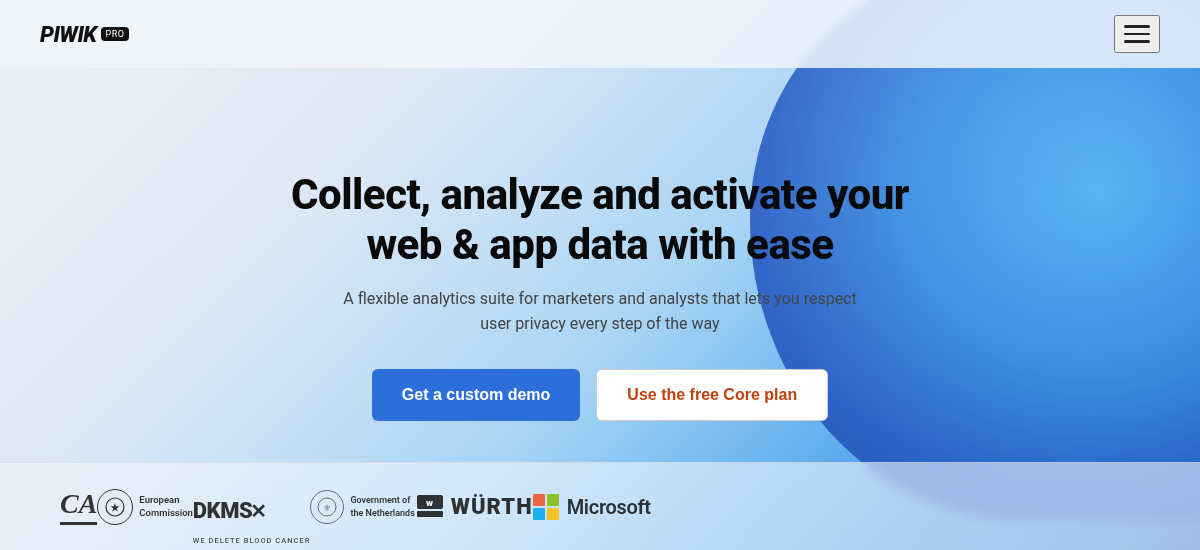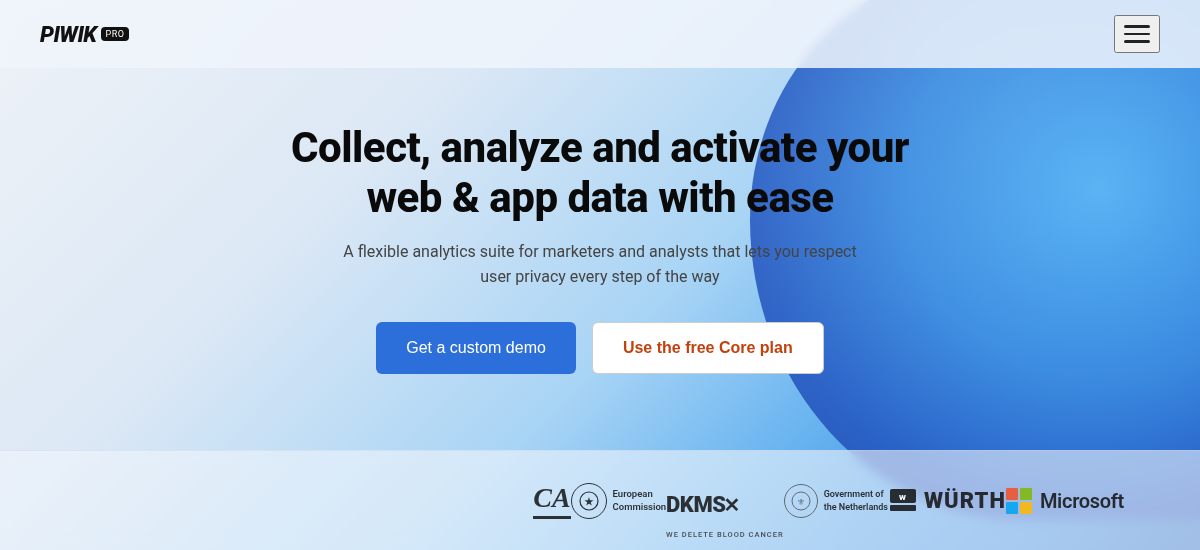--- a/index.html
+++ b/index.html
@@ -90,20 +90,21 @@
 
     
     .hero {
       position: relative;
       z-index: 5;
       display: flex;
       flex-direction: column;
       align-items: center;
       text-align: center;
       padding-top: 55px;
+      margin-top: 47px;
     }
 
     .hero-title {
       font-size: 42px;
       font-weight: 800;
       color: #0a0a0a;
       line-height: 1.18;
       max-width: 680px;
       letter-spacing: -0.5px;
     }
@@ -124,21 +125,21 @@
       margin-top: 32px;
     }
 
     .btn-demo {
       background: #2c6fdb;
       color: #fff;
       border: none;
       border-radius: 6px;
       padding: 16px 30px;
       font-size: 16px;
-      font-weight: 400;
+      font-weight: 700;
       cursor: pointer;
       white-space: nowrap;
     }
 
     .btn-core {
       background: #fff;
       color: #c2410c;
       border: 1.5px solid #ccc;
       border-radius: 6px;
       padding: 16px 30px;
@@ -152,23 +153,23 @@
     .logos-strip {
       position: absolute;
       bottom: 0;
       left: 0;
       right: 0;
       z-index: 10;
       background: rgba(240, 245, 252, 0.6);
       backdrop-filter: blur(6px);
       display: flex;
       align-items: center;
-      justify-content: flex-end;
-      padding: 18px 76px;
-      height: 100px;
+      justify-content: flex-start;
+      padding: 18px 60px;
+      height: 88px;
       border-top: 1px solid rgba(200,210,230,0.4);
     }
 
     .logo-item {
       display: flex;
       align-items: center;
       gap: 8px;
       opacity: 0.85;
     }
 

